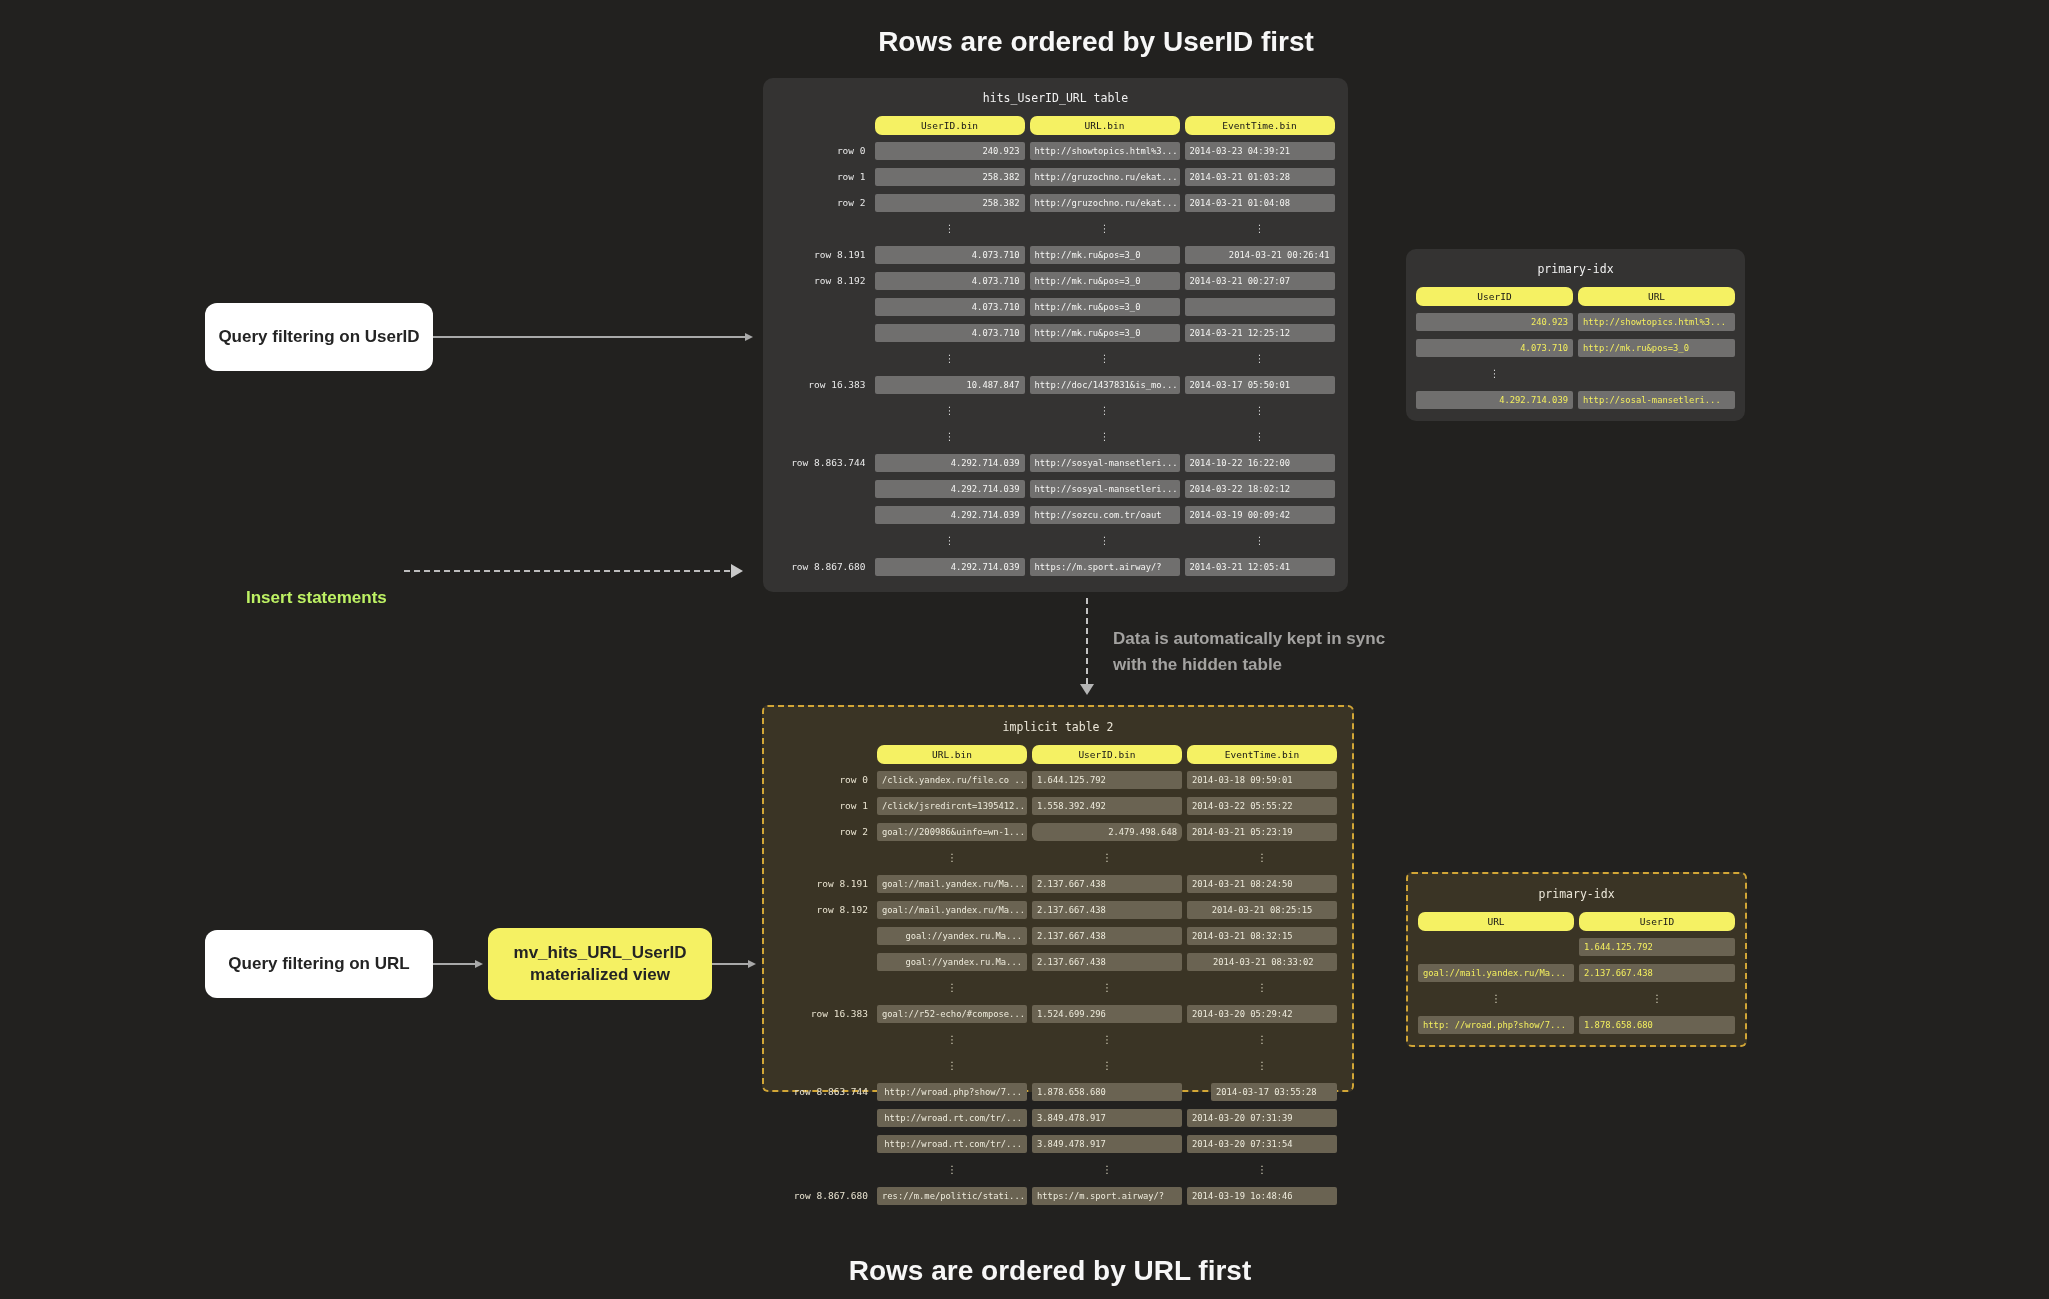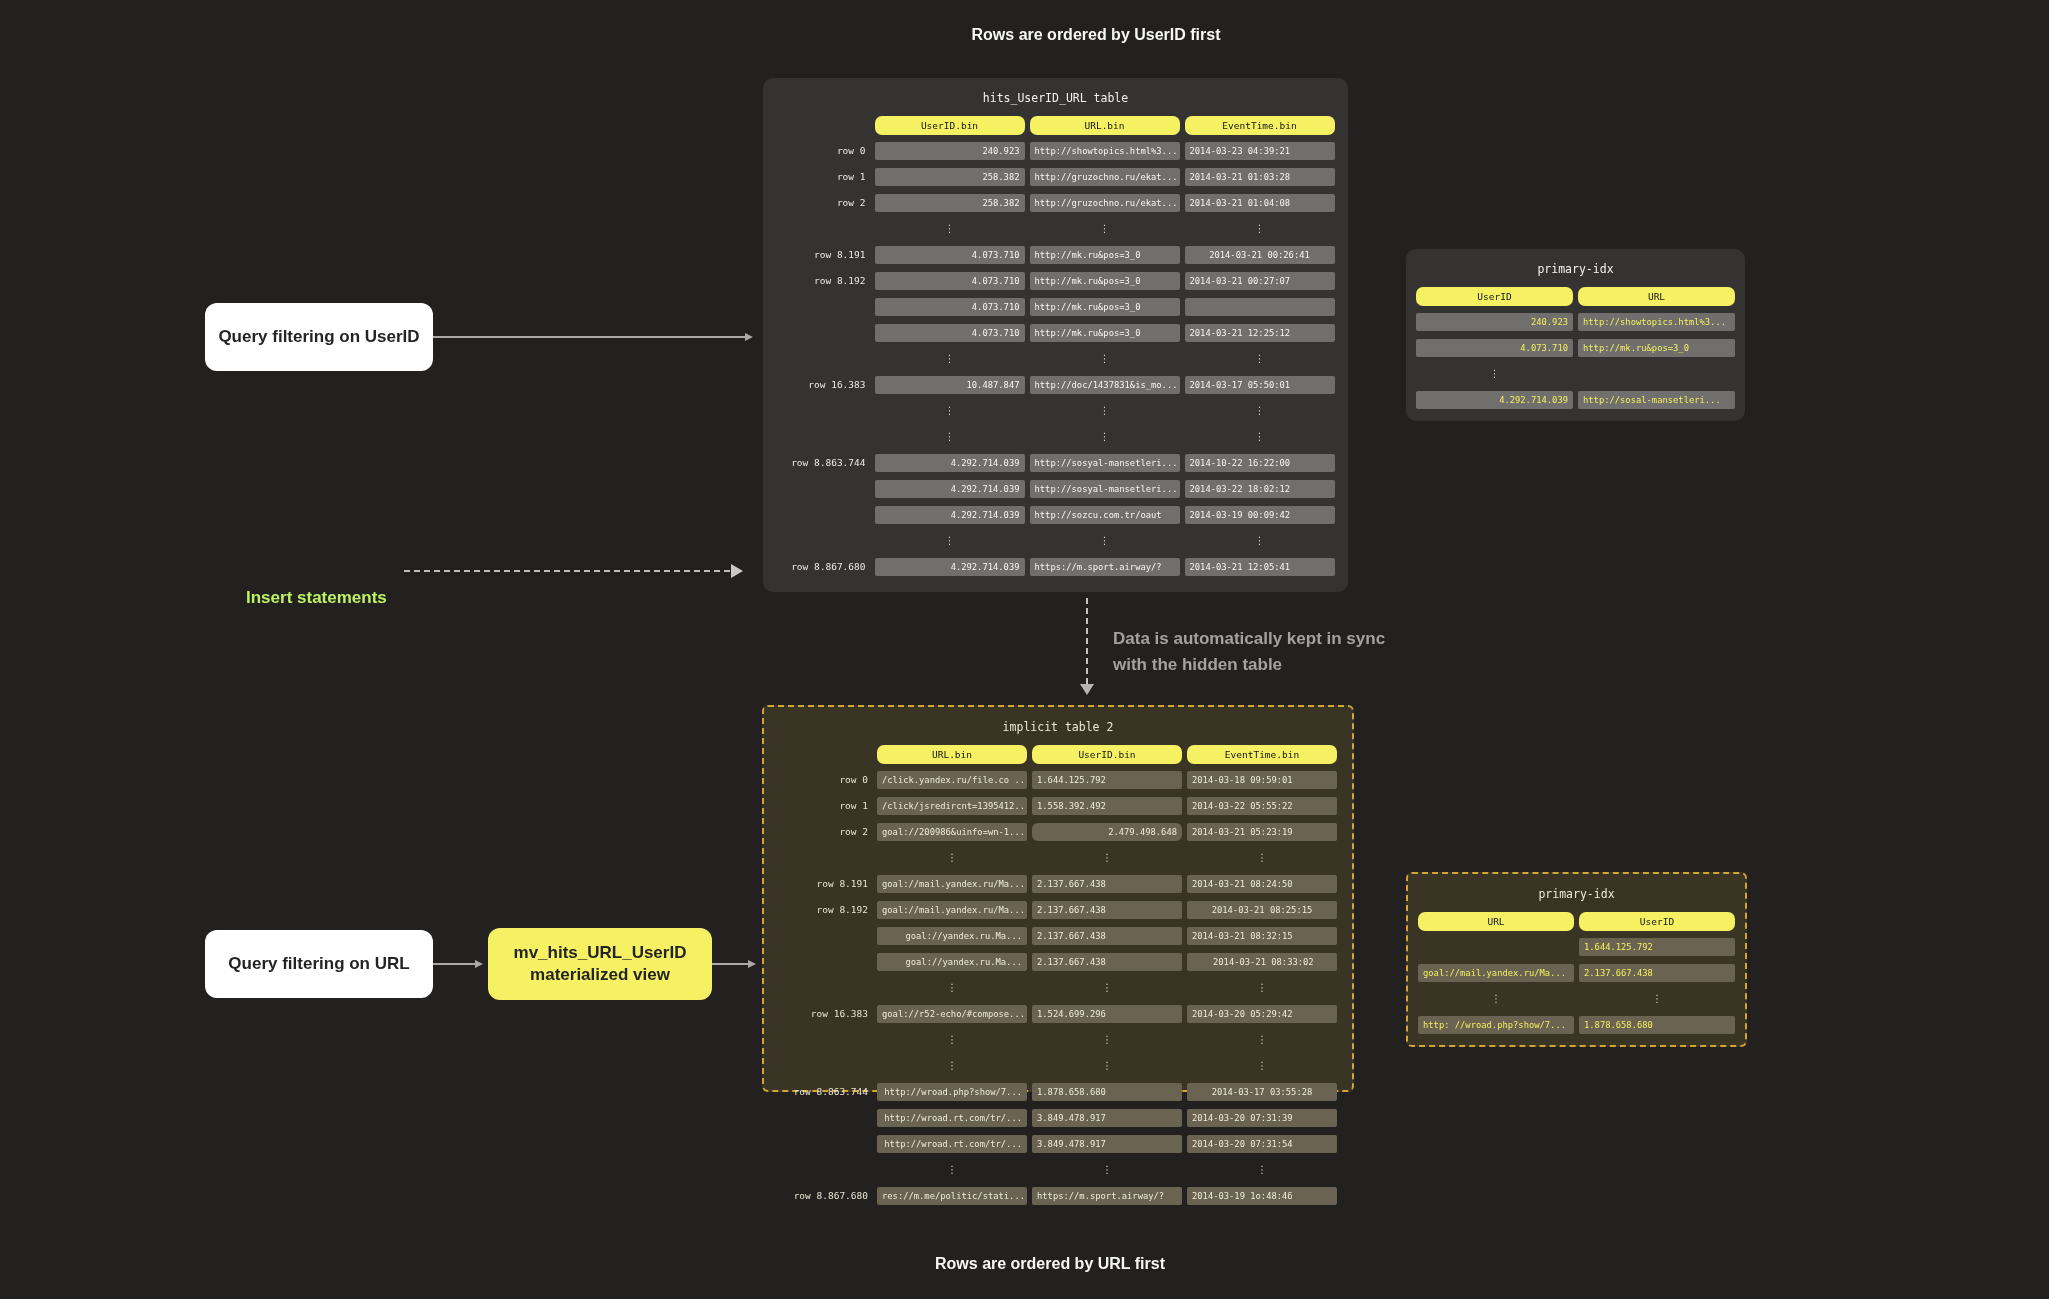--- a/index.html
+++ b/index.html
@@ -4,21 +4,21 @@
 <style>
   html,body{margin:0;padding:0;}
   body{
     width:2049px;height:1299px;
     background:#22211f;
     font-family:"Liberation Sans",sans-serif;
     position:relative;overflow:hidden;
   }
   .section-title{
     position:absolute;transform:translateX(-50%);
-    color:#f7f7f7;font-size:16px;font-weight:bold;white-space:nowrap;
+    color:#f7f7f7;font-size:28px;font-weight:bold;white-space:nowrap;
   }
   
   .panel{
     position:absolute;border-radius:10px;box-sizing:border-box;
     padding:9px 12px 10px 12px;
   }
   .panel-gray{background:#343332;}
   .panel-olive{background:#3a3425;border:2px dashed #d2a636;border-radius:6px;}
   .panel-title{
     font-family:"DejaVu Sans Mono",monospace;font-size:11.5px;
@@ -106,21 +106,21 @@
       <div class="cell" style="text-align: right;">258.382</div>
       <div class="cell" style="text-align: left;">http://gruzochno.ru/ekat...</div>
       <div class="cell" style="text-align: left;">2014-03-21 01:04:08</div>
       <div class="cell-label"></div>
       <div class="cell-dots">⋮</div>
       <div class="cell-dots">⋮</div>
       <div class="cell-dots">⋮</div>
       <div class="cell-label">row 8.191</div>
       <div class="cell" style="text-align: right;">4.073.710</div>
       <div class="cell" style="text-align: left;">http://mk.ru&amp;pos=3_0</div>
-      <div class="cell" style="text-align: center;">2014-03-21 00:26:41</div>
+      <div class="cell" style="text-align: right;">2014-03-21 00:26:41</div>
       <div class="cell-label">row 8.192</div>
       <div class="cell" style="text-align: right;">4.073.710</div>
       <div class="cell" style="text-align: left;">http://mk.ru&amp;pos=3_0</div>
       <div class="cell" style="text-align: left;">2014-03-21 00:27:07</div>
       <div class="cell-label"></div>
       <div class="cell" style="text-align: right;">4.073.710</div>
       <div class="cell" style="text-align: left;">http://mk.ru&amp;pos=3_0</div>
       <div class="cell" style="text-align: left;"></div>
       <div class="cell-label"></div>
       <div class="cell" style="text-align: right;">4.073.710</div>
@@ -232,21 +232,21 @@
       <div class="cell-dots">⋮</div>
       <div class="cell-dots">⋮</div>
       <div class="cell-dots">⋮</div>
       <div class="cell-label"></div>
       <div class="cell-dots">⋮</div>
       <div class="cell-dots">⋮</div>
       <div class="cell-dots">⋮</div>
       <div class="cell-label">row 8.863.744</div>
       <div class="cell" style="text-align: right;">http://wroad.php?show/7...</div>
       <div class="cell" style="text-align: left;">1.878.658.680</div>
-      <div class="cell" style="text-align: center;">2014-03-17 03:55:28</div>
+      <div class="cell" style="text-align: left; margin-left: 24px;">2014-03-17 03:55:28</div>
       <div class="cell-label"></div>
       <div class="cell" style="text-align: right;">http://wroad.rt.com/tr/...</div>
       <div class="cell" style="text-align: left;">3.849.478.917</div>
       <div class="cell" style="text-align: left;">2014-03-20 07:31:39</div>
       <div class="cell-label"></div>
       <div class="cell" style="text-align: right;">http://wroad.rt.com/tr/...</div>
       <div class="cell" style="text-align: left;">3.849.478.917</div>
       <div class="cell" style="text-align: left;">2014-03-20 07:31:54</div>
       <div class="cell-label"></div>
       <div class="cell-dots">⋮</div>

